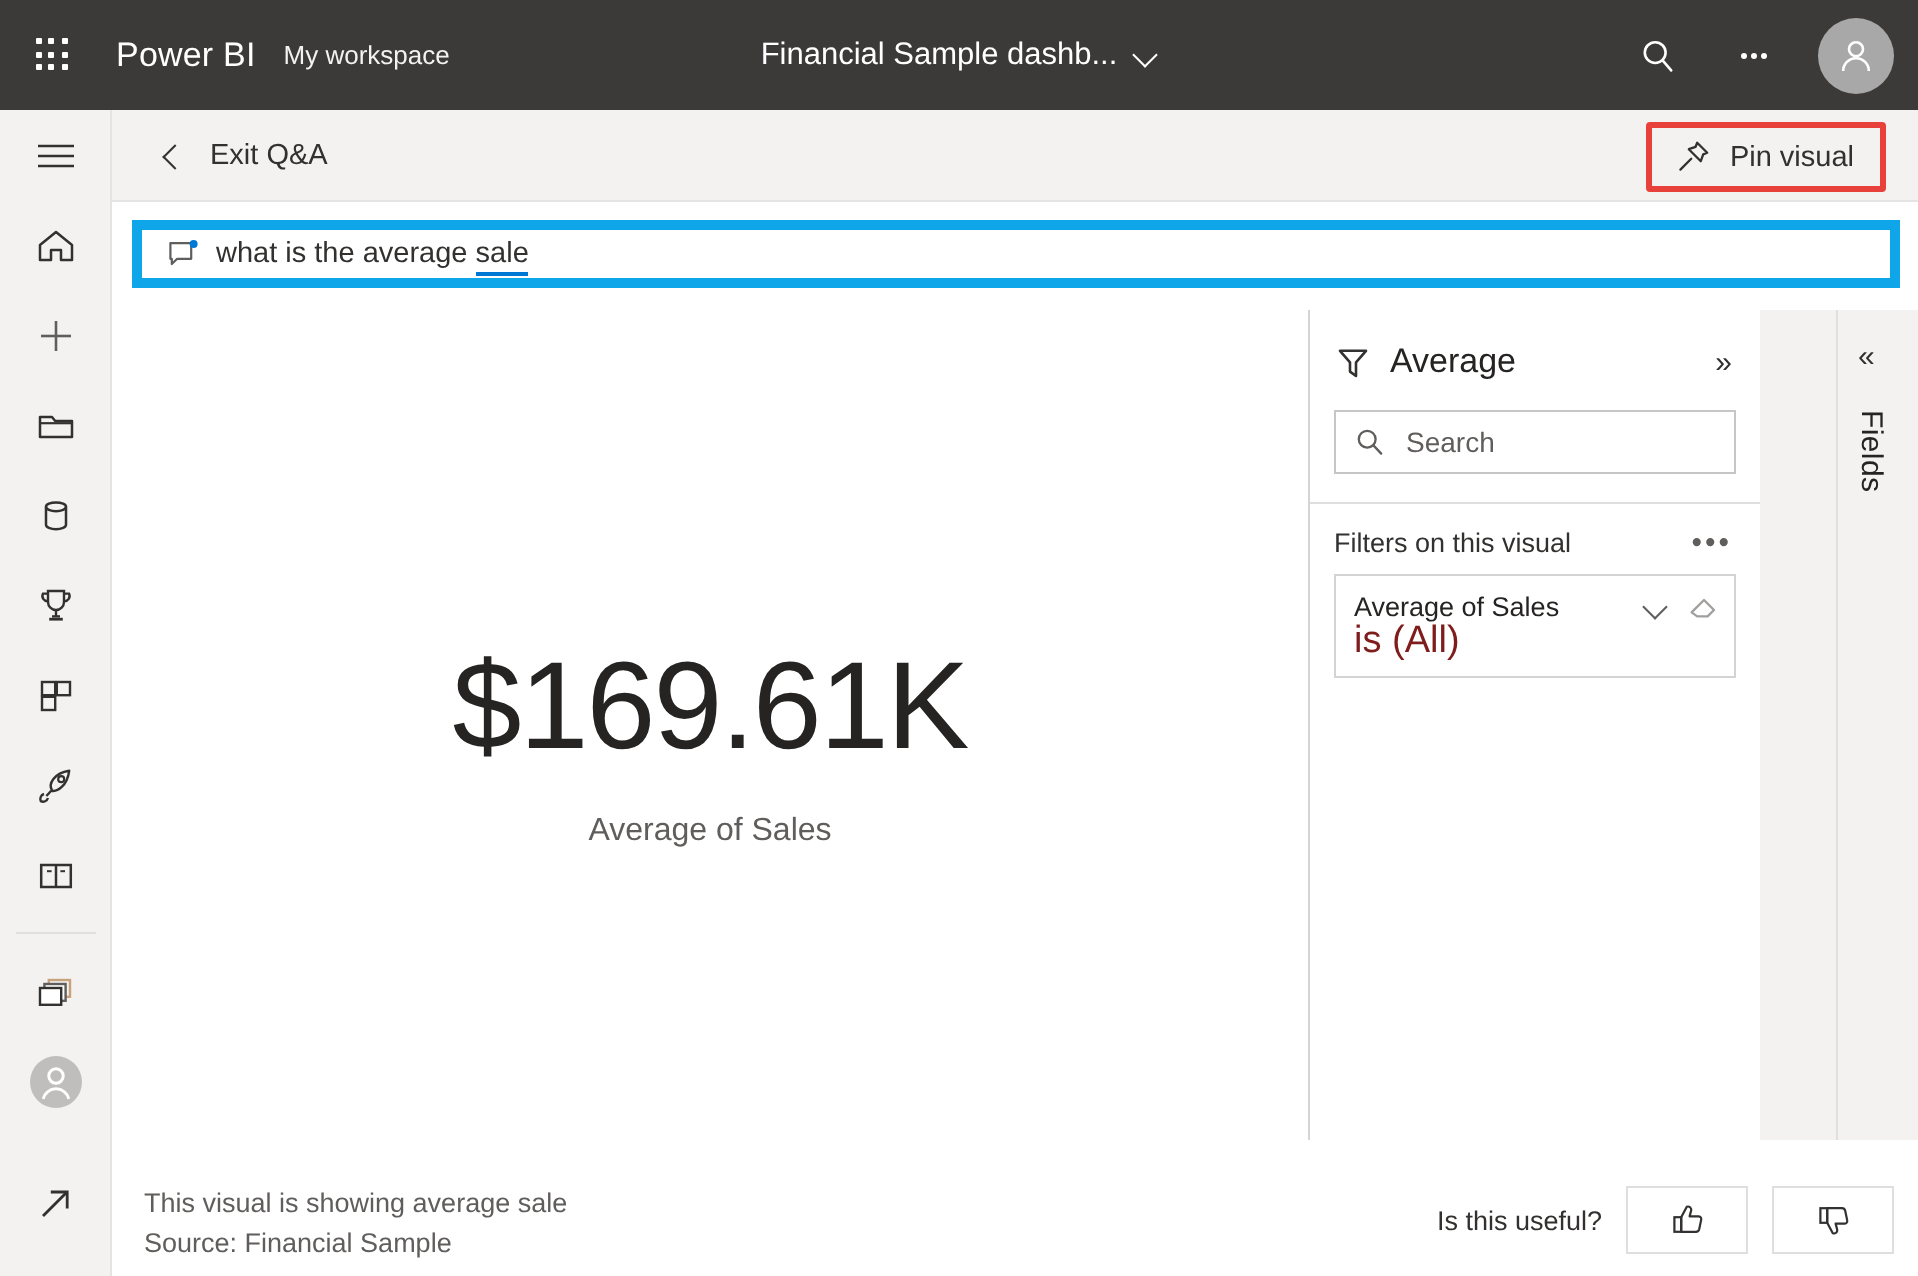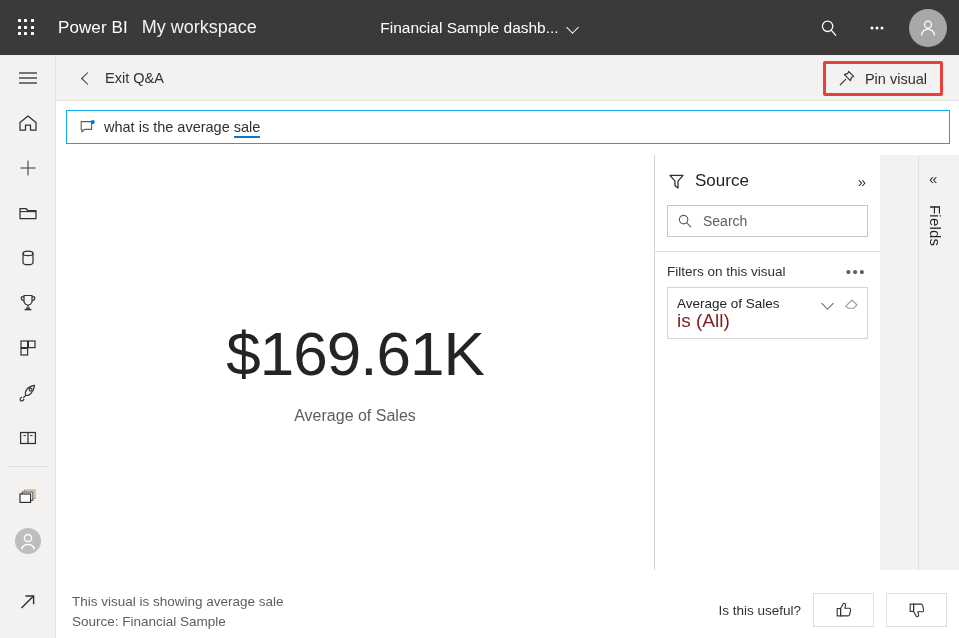--- a/index.html
+++ b/index.html
@@ -17,21 +17,21 @@
     background: #3b3a39; display: flex; align-items: center;
   }
   .waffle { width: 52px; height: 55px; display: flex; align-items: center; justify-content: center; cursor: pointer; }
   .waffle-grid { width: 17px; height: 17px; display: grid; grid-template-columns: repeat(3,1fr); grid-template-rows: repeat(3,1fr); gap: 2.6px; }
   .waffle-grid i { display: block; width: 3.4px; height: 3.4px; background: #ffffff; border-radius: 0.5px; }
   .brand {
     color: #ffffff; font-size: 17px; font-weight: normal; letter-spacing: .1px;
     margin-left: 6px; white-space: nowrap; cursor: pointer;
   }
   .workspace {
-    color: #f3f2f1; font-size: 18px; margin-left: 14px; white-space: nowrap; cursor: pointer;
+    color: #f3f2f1; font-size: 13px; margin-left: 14px; white-space: nowrap; cursor: pointer;
   }
   .doc-title-wrap {
     position: absolute; left: 0; right: 0; top: 0; height: 55px;
     display: flex; align-items: center; justify-content: center; pointer-events: none;
   }
   .doc-title-inner { display: flex; align-items: center; gap: 9px; pointer-events: auto; cursor: pointer; }
   .doc-title { color: #ffffff; font-size: 15.5px; white-space: nowrap; }
   .chev-d { width: 11px; height: 11px; position: relative; }
   .chev-d::before {
     content: ""; position: absolute; left: 0; top: 1px;
@@ -75,21 +75,21 @@
   }
   .pin-btn {
     display: flex; align-items: center; gap: 9px;
     background: #f3f2f1; padding: 5px 13px 5px 11px; cursor: pointer;
   }
   .pin-label { font-size: 14.5px; color: #323130; white-space: nowrap; }
 
   
   .qa-input-row {
     position: absolute; left: 66px; top: 110px; width: 884px; height: 34px;
-    border: 1px solid #0ea5e9; background: #ffffff;
+    border: 5px solid #0ea5e9; background: #ffffff;
     display: flex; align-items: center; padding-left: 13px; cursor: text;
   }
   .qa-bubble { position: relative; width: 17px; height: 15px; margin-right: 7px; flex: none; }
   .qa-text { font-size: 14.5px; color: #323130; white-space: nowrap; }
   .qa-text .hl { border-bottom: 2.5px solid #0078d4; padding-bottom: 1px; }
 
   
   .canvas {
     position: absolute; left: 56px; top: 155px; width: 598px; height: 415px; background: #ffffff;
   }
@@ -347,21 +347,21 @@
       <div class="kpi-value">$169.61K</div>
       <div class="kpi-label">Average of Sales</div>
     </div>
   </div>
 
   <div class="filters-panel">
     <div class="filters-head">
       <svg width="19" height="19" viewBox="0 0 19 19">
         <path d="M3 3.4 L16 3.4 L11 9.2 L11 16 L8 13.8 L8 9.2 Z" fill="none" stroke="#323130" stroke-width="1.3" stroke-linejoin="round"></path>
       </svg>
-      <span class="filters-title">Source</span>
+      <span class="filters-title">Average</span>
       <span class="expand-chev">»</span>
     </div>
 
     <div class="filter-search">
       <svg width="16" height="16" viewBox="0 0 16 16">
         <circle cx="6.6" cy="6.6" r="4.2" fill="none" stroke="#605e5c" stroke-width="1.15"></circle>
         <line x1="9.7" y1="9.7" x2="13.6" y2="13.8" stroke="#605e5c" stroke-width="1.15" stroke-linecap="round"></line>
       </svg>
       <span class="filter-search-ph">Search</span>
     </div>

